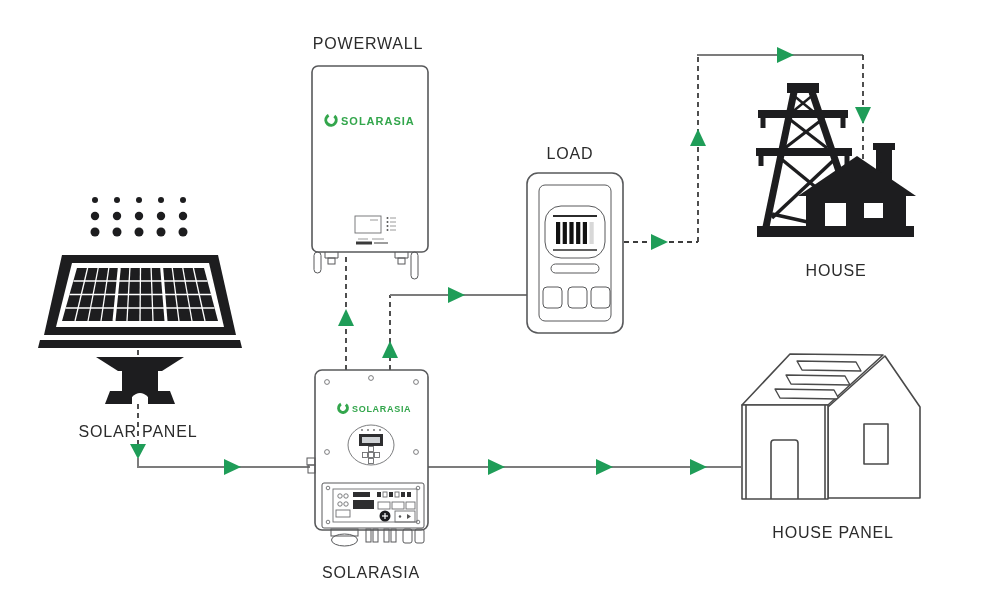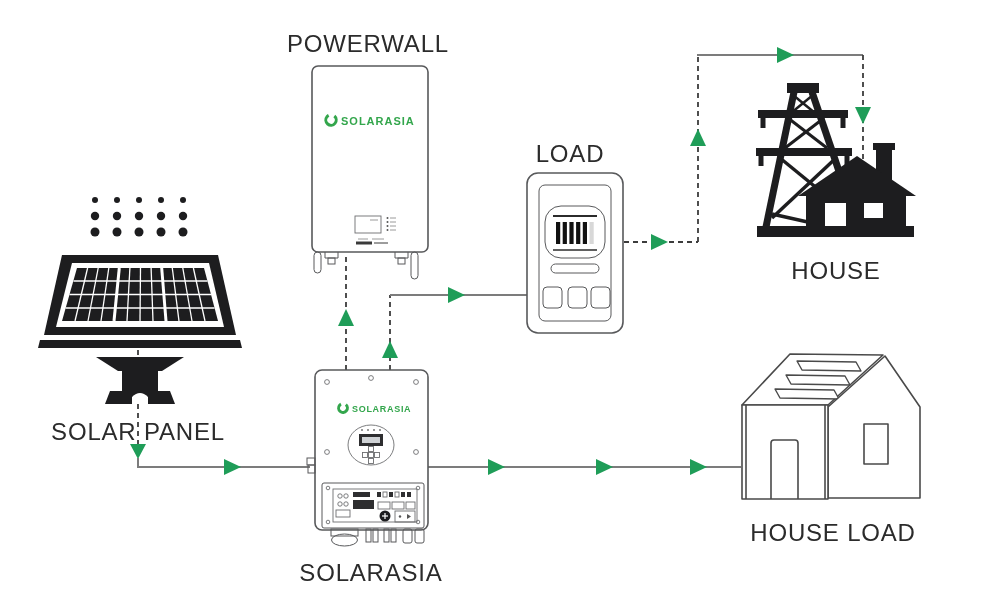--- a/index.html
+++ b/index.html
@@ -4,21 +4,21 @@
 <style>
   html,body{margin:0;padding:0;}
   #stage{
     position:relative;width:1000px;height:591px;overflow:hidden;
     background:var(--background,#fff);
     font-family:"Liberation Sans",sans-serif;
   }
   #diagram-svg{position:absolute;left:0;top:0;}
   .lbl{
     position:absolute;transform:translate(-50%,-50%);
-    font-size:24px;font-weight:400;letter-spacing:.8px;
+    font-size:16px;font-weight:400;letter-spacing:.8px;
     color:var(--label_dark,#2b2b2b);white-space:nowrap;
   }
   
   .solid{stroke:var(--line_gray,#7c7c7c);stroke-width:2;fill:none;}
   .dash{stroke:var(--dash_dark,#3c3c3c);stroke-width:1.8;fill:none;stroke-dasharray:5 4;}
   .arrow{fill:var(--arrow_green,#1f9d58);}
   .blk{fill:var(--icon_black,#1d1d1f);}
   .wht{fill:#ffffff;}
   .out{fill:#ffffff;stroke:var(--outline_gray,#58595b);stroke-width:1.6;}
   .outthin{fill:none;stroke:var(--outline_gray,#58595b);stroke-width:1;}
@@ -311,16 +311,16 @@
     <line x1="746" y1="405" x2="746" y2="499" fill="none"></line>
     <line x1="825" y1="405" x2="825" y2="499" fill="none"></line>
     <path d="M771,499 L771,443 Q771,440 774,440 L795,440 Q798,440 798,443 L798,499" fill="none"></path>
   </g>
 </svg>
 
 <div class="lbl" style="left:368px;top:44px;">POWERWALL</div>
 <div class="lbl" style="left:570px;top:154px;">LOAD</div>
 <div class="lbl" style="left:836px;top:271px;">HOUSE</div>
 <div class="lbl" style="left:138px;top:432px;">SOLAR PANEL</div>
-<div class="lbl" style="left:833px;top:533px;">HOUSE LOAD</div>
+<div class="lbl" style="left:833px;top:533px;">HOUSE PANEL</div>
 <div class="lbl" style="left:371px;top:573px;">SOLARASIA</div>
 
 </div>
 
 </body></html>

